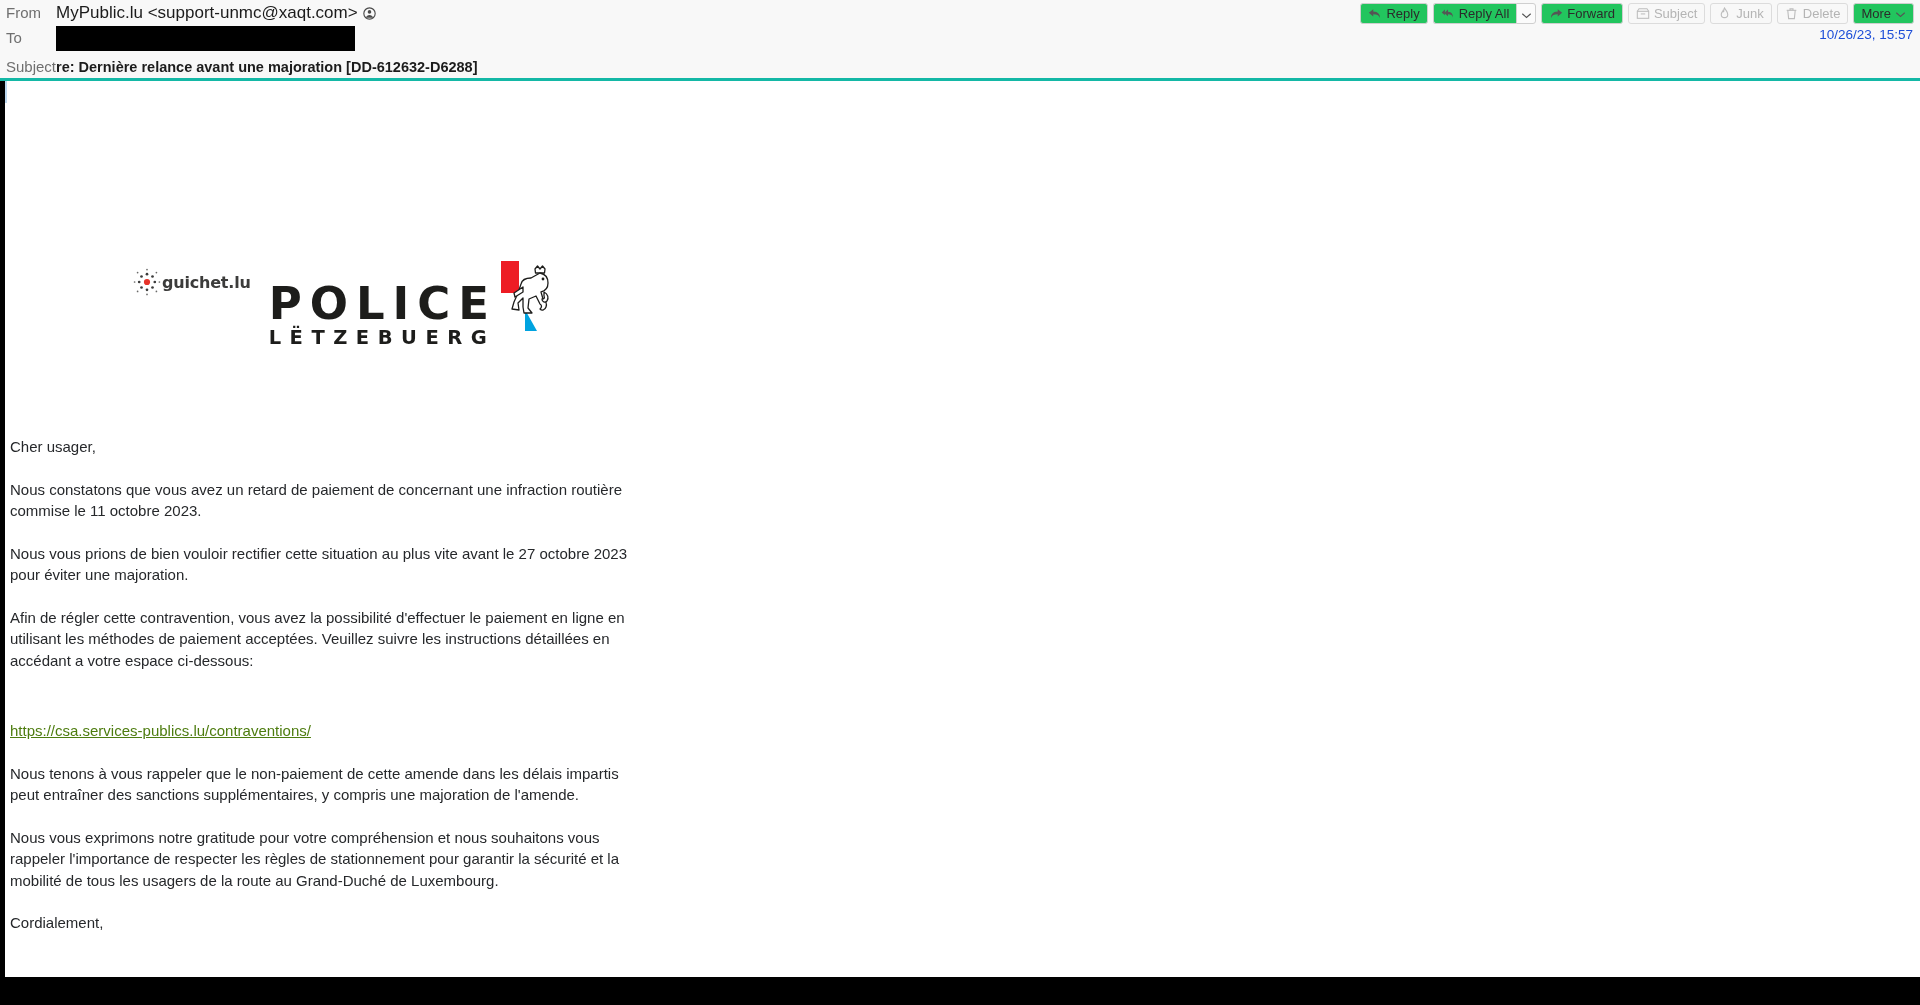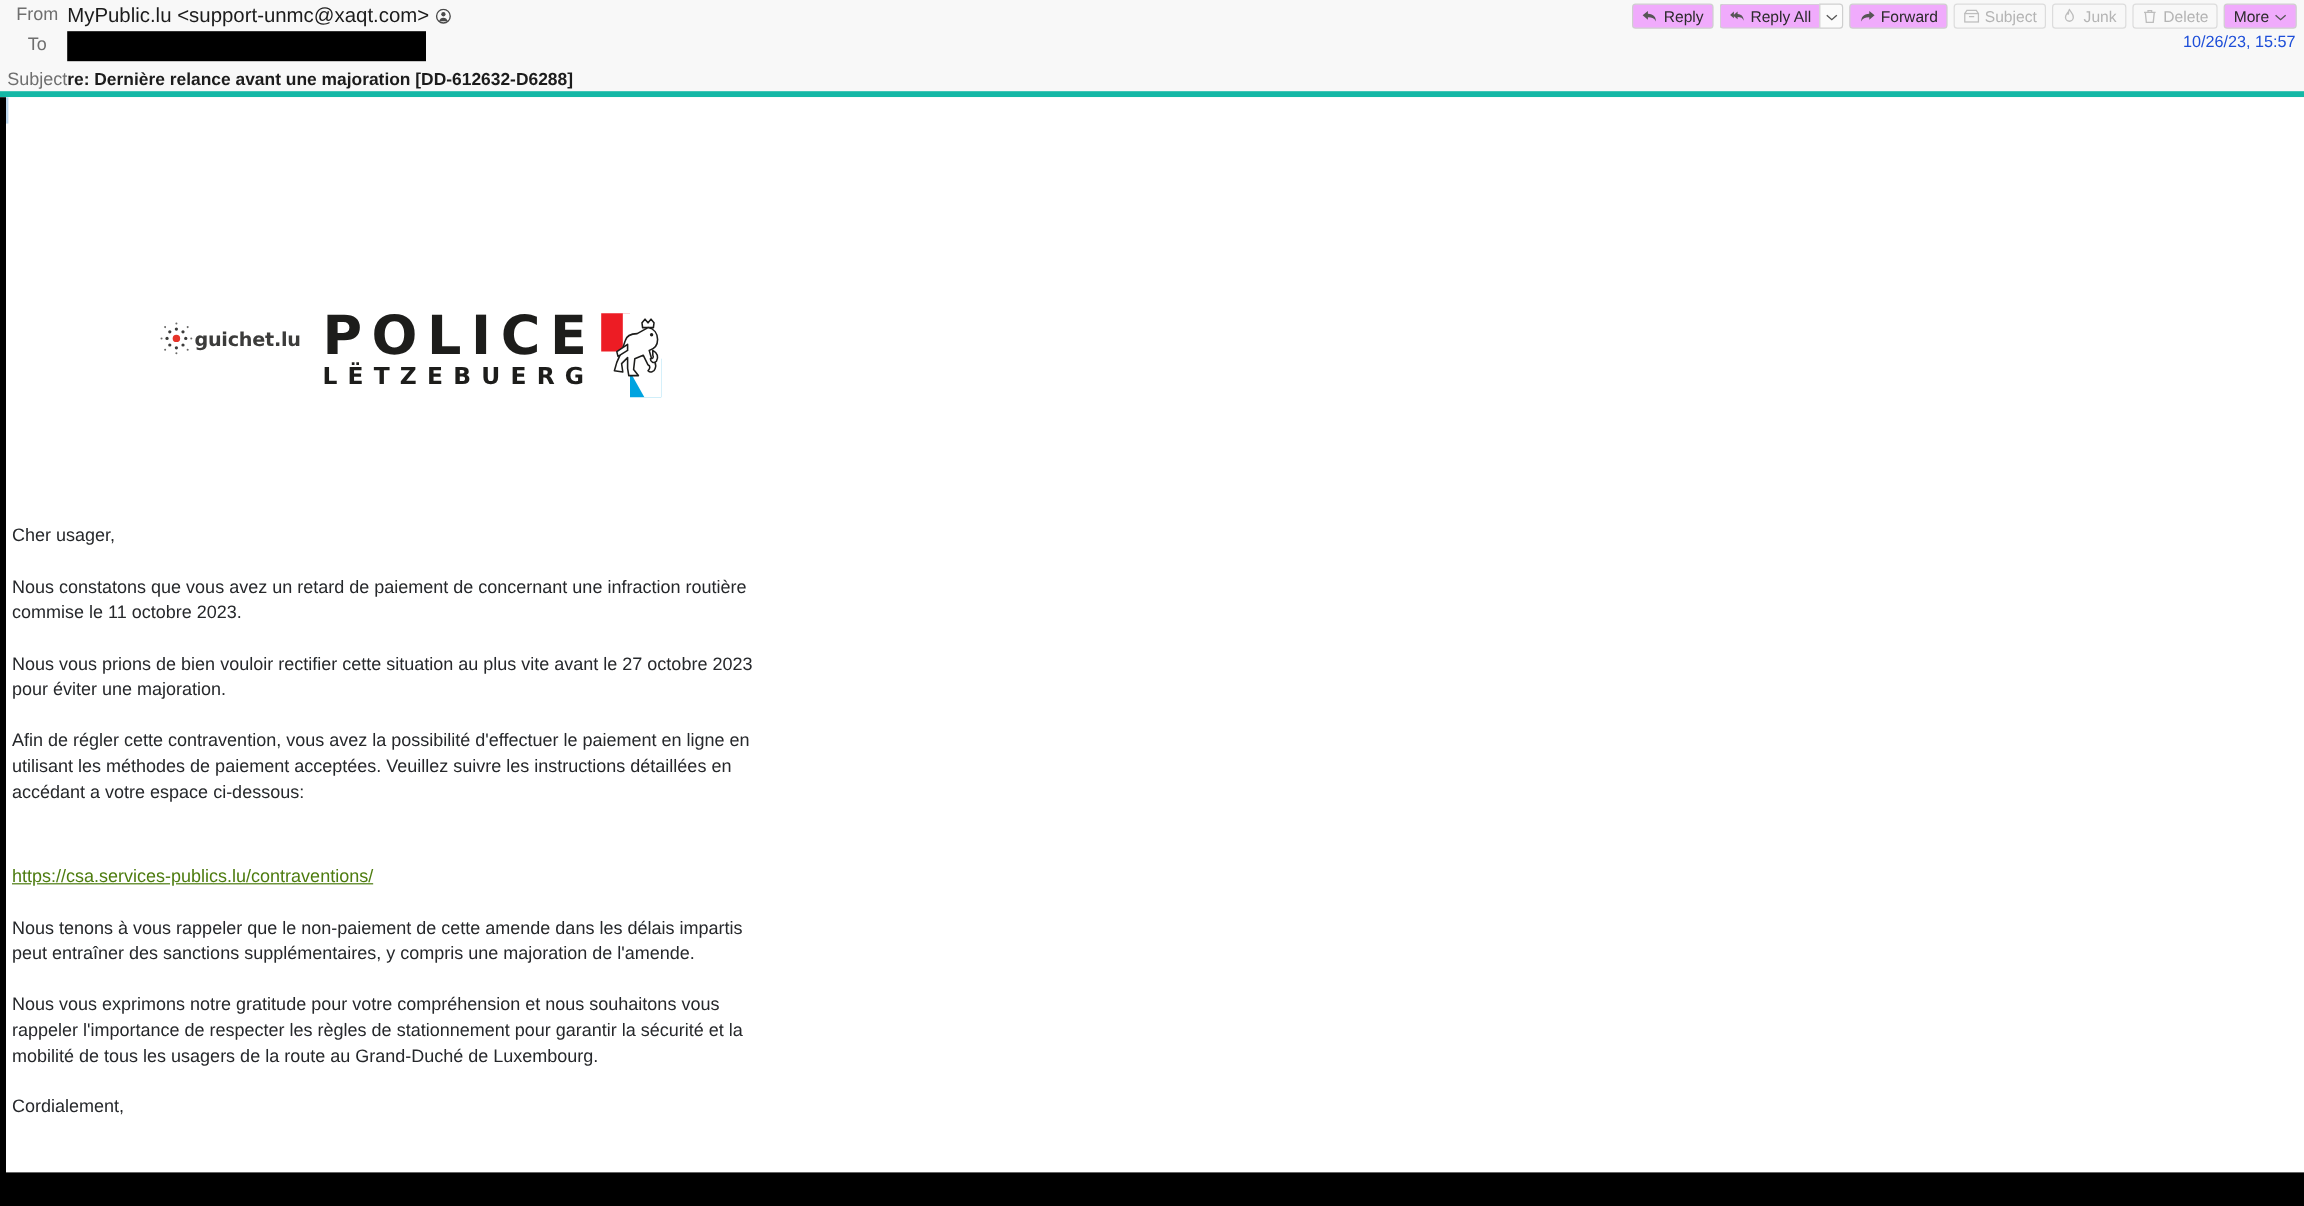--- a/index.html
+++ b/index.html
@@ -10,22 +10,21 @@
     font-family: "Liberation Sans", sans-serif;
     overflow: hidden;
   }
 
   
   .mail-header {
     position: relative;
     width: 1920px;
     height: 81px;
     background: #f8f8f8;
-    border-bottom: 5px solid #14b8a6;
-    text-align: center;
+    border-bottom: 3px solid #14b8a6;
   }
 
   .hdr-row { position: absolute; left: 0; display: flex; align-items: center; }
   .hdr-row.from    { top: 3px;  height: 20px; }
   .hdr-row.to      { top: 25px; height: 26px; }
   .hdr-row.subject { top: 57px; height: 20px; }
 
   .hdr-label {
     width: 56px;
     padding-left: 6px;
@@ -67,21 +66,21 @@
     height: 21px;
   }
   .tb-btn {
     display: flex;
     align-items: center;
     gap: 4px;
     padding: 0 7px;
     height: 21px;
     font-size: 13px;
     color: #2b2b2b;
-    background: #f0abfc;
+    background: #22c55e;
     border: 1px solid #cfcfcf;
     border-radius: 3px;
     white-space: nowrap;
   }
   .tb-btn.disabled { color: #b4b4b4; background: #f8f8f8; border-color: #dcdcdc; }
   .tb-group { display: flex; }
   .tb-group .tb-btn:first-child { border-right: none; border-radius: 3px 0 0 3px; }
   .tb-group .tb-arrow {
     display: flex; align-items: center; justify-content: center;
     width: 20px; height: 21px;
@@ -139,20 +138,21 @@
   }
   .police-lockup { display: flex; align-items: flex-start; }
   .police-text { display: flex; flex-direction: column; }
   .police-word {
     font-size: 45px;
     font-weight: bold;
     letter-spacing: 8px;
     color: #1d1d1b;
     line-height: 45px;
     font-family: "DejaVu Sans", sans-serif;
+    margin-top: 24px;
   }
   .letzebuerg-word {
     font-size: 19.5px;
     font-weight: bold;
     letter-spacing: 8.5px;
     color: #1d1d1b;
     line-height: 24px;
     text-align: left;
     padding-right: 2px;
     font-family: "DejaVu Sans", sans-serif;

